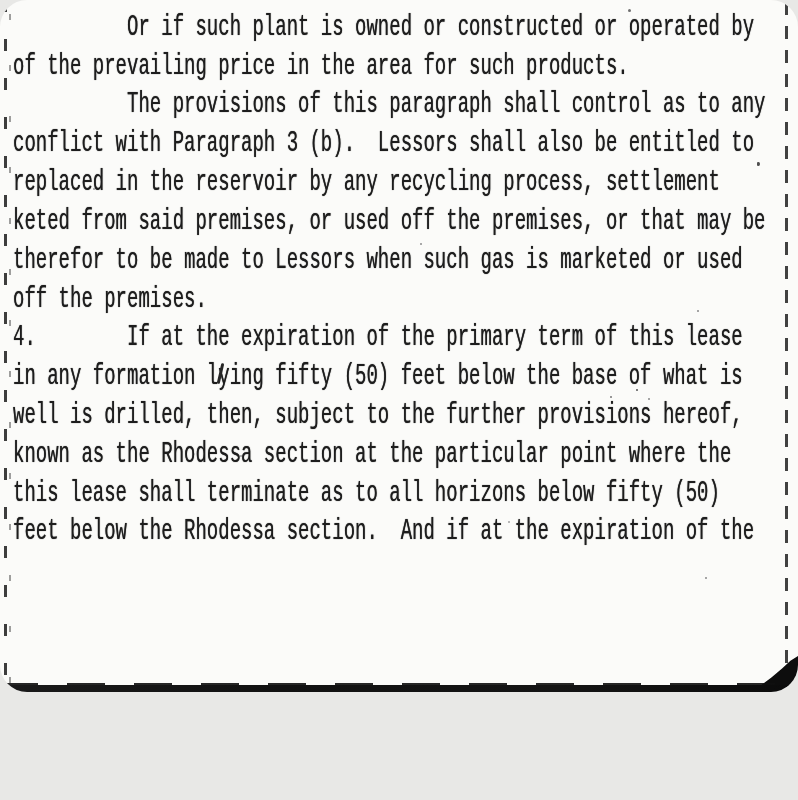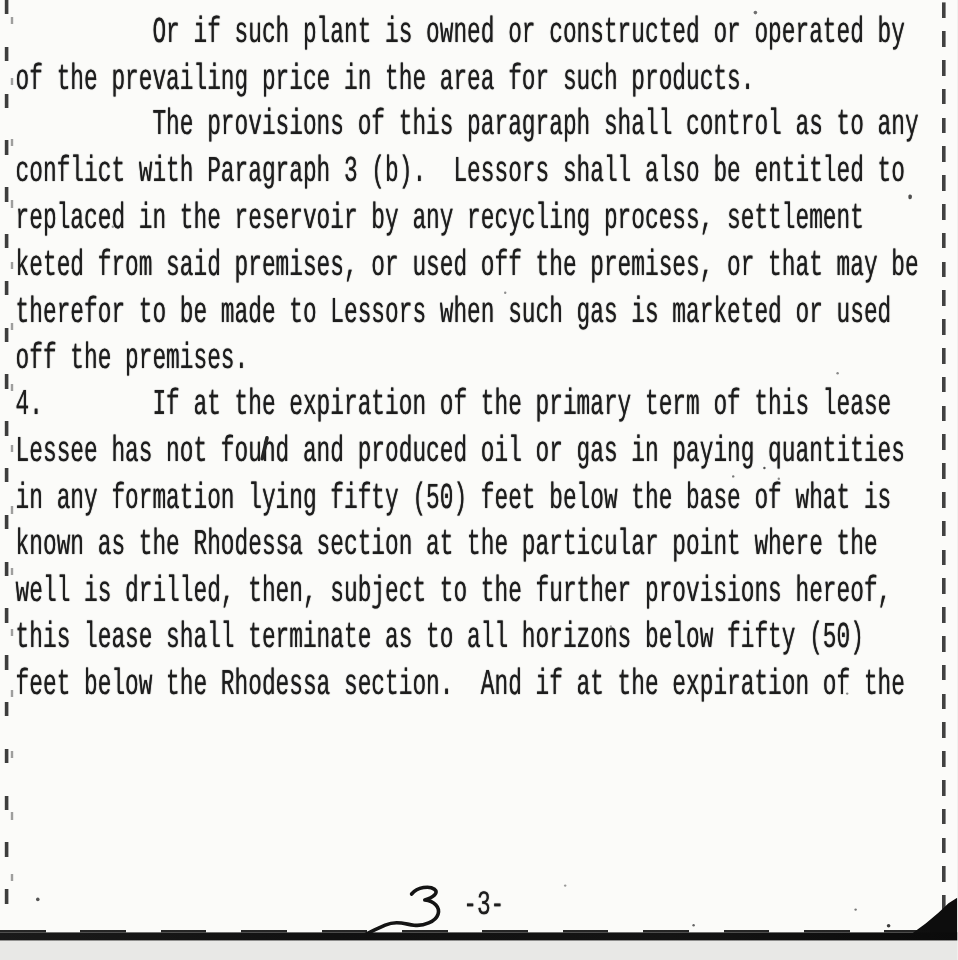--- a/index.html
+++ b/index.html
@@ -1,22 +1,23 @@
 <!DOCTYPE html>
 <html style="--ink: #1d1d1d; --paper: #fbfbf9;"><head>
 <meta charset="utf-8">
 <style>
   :root { --ink:#1d1d1d; --paper:#fbfbf9; }
   * { box-sizing: border-box; }
   html,body { margin:0; padding:0; background:#e8e8e6; }
   .page {
-    position:relative; width:798px; height:784px;
+    position:relative; width:798px; height:692px;
     background:var(--paper); overflow:hidden;
     font-family:"Liberation Mono","DejaVu Sans Mono",monospace;
     color:var(--ink);
+    border-radius:27px;
   }
   
   .text-block { position:absolute; left:13px; top:0; width:780px; }
   .line { position:relative; height:38.82px; }
   .lt {
     position:absolute; left:0; bottom:0;
     font-size:19px; line-height:19px; white-space:pre;
     transform:translateY(4px) scaleY(1.6);
     transform-origin:left bottom;
     text-shadow:0 0 0.7px rgba(10,10,10,0.85);
@@ -93,30 +94,27 @@
     <div class="line">
         <span class="lt">therefor to be made to Lessors when such gas is marketed or used</span>
       </div>
     <div class="line">
         <span class="lt">off the premises.</span>
       </div>
     <div class="line">
         <span class="lt">4.        If at the expiration of the primary term of this lease</span>
       </div>
     <div class="line">
-        <span class="lt">Lessee has not found and produced oil or gas in paying quantities</span>
-      </div>
-    <div class="line">
         <span class="lt">in any formation lying fifty (50) feet below the base of what is</span>
       </div>
     <div class="line">
-        <span class="lt">known as the Rhodessa section at the particular point where the</span>
+        <span class="lt">well is drilled, then, subject to the further provisions hereof,</span>
       </div>
     <div class="line">
-        <span class="lt">well is drilled, then, subject to the further provisions hereof,</span>
+        <span class="lt">known as the Rhodessa section at the particular point where the</span>
       </div>
     <div class="line">
         <span class="lt">this lease shall terminate as to all horizons below fifty (50)</span>
       </div>
     <div class="line">
         <span class="lt">feet below the Rhodessa section.  And if at the expiration of the</span>
       </div>
   </div>
 
   <div class="stray-stroke"></div>

